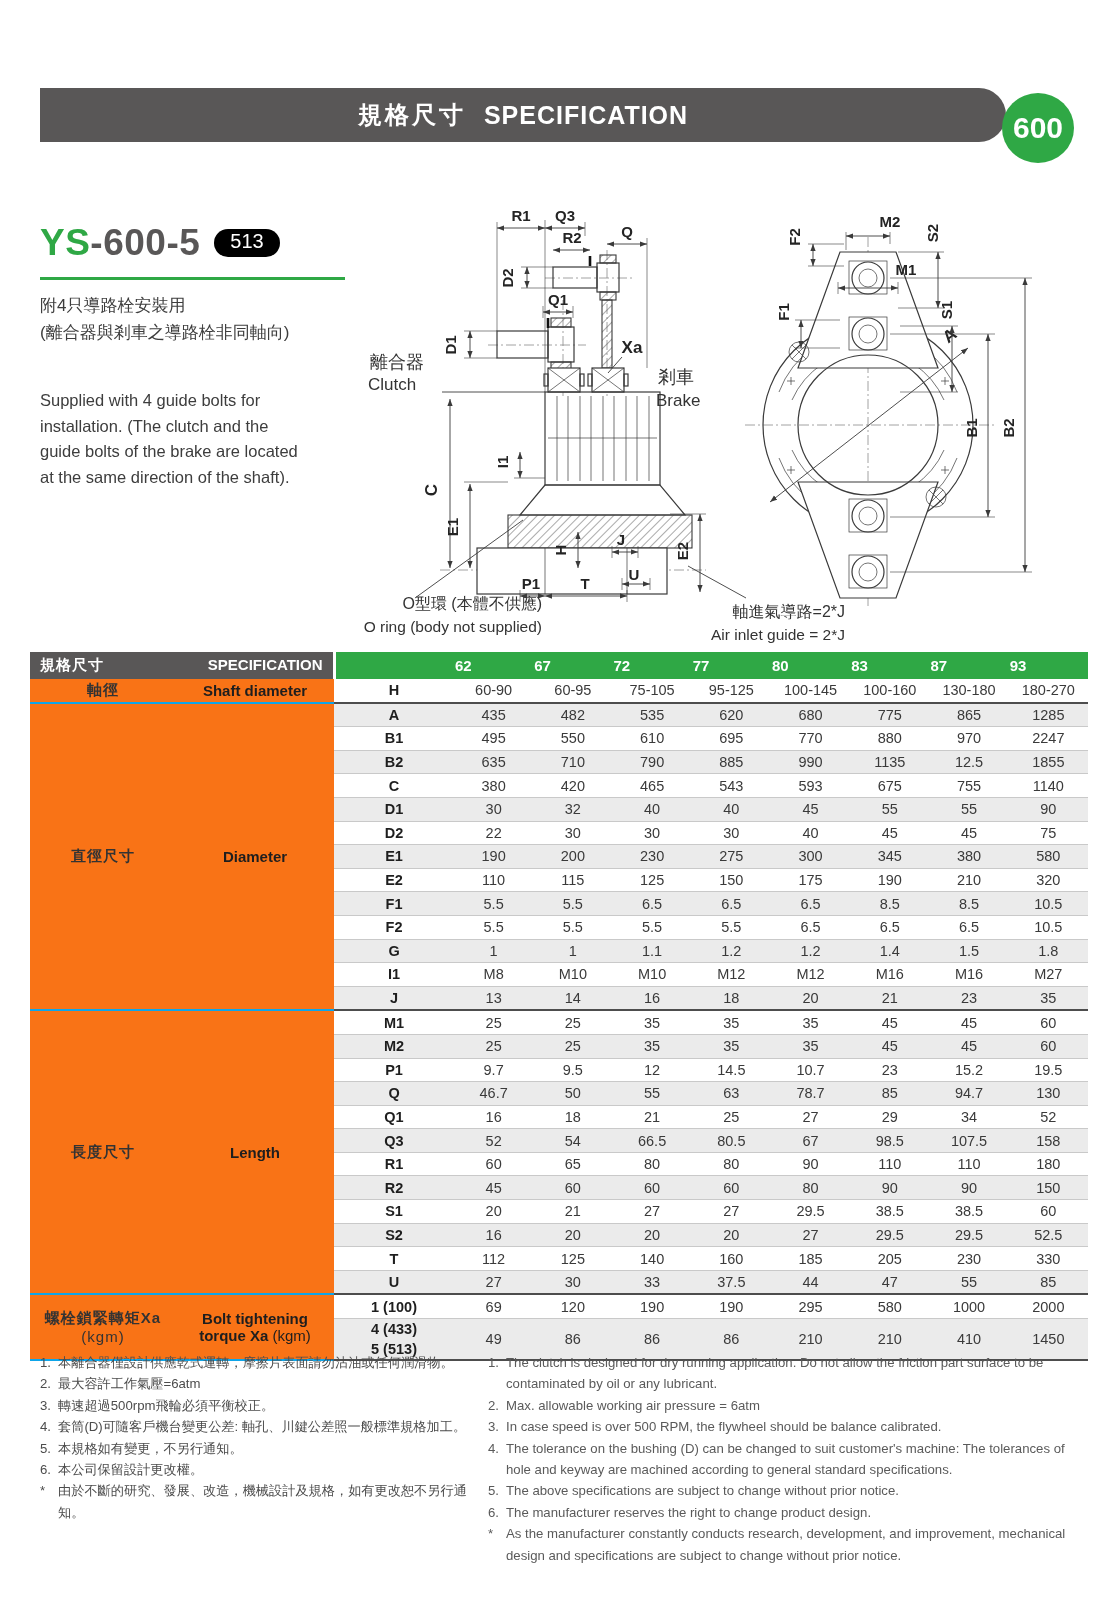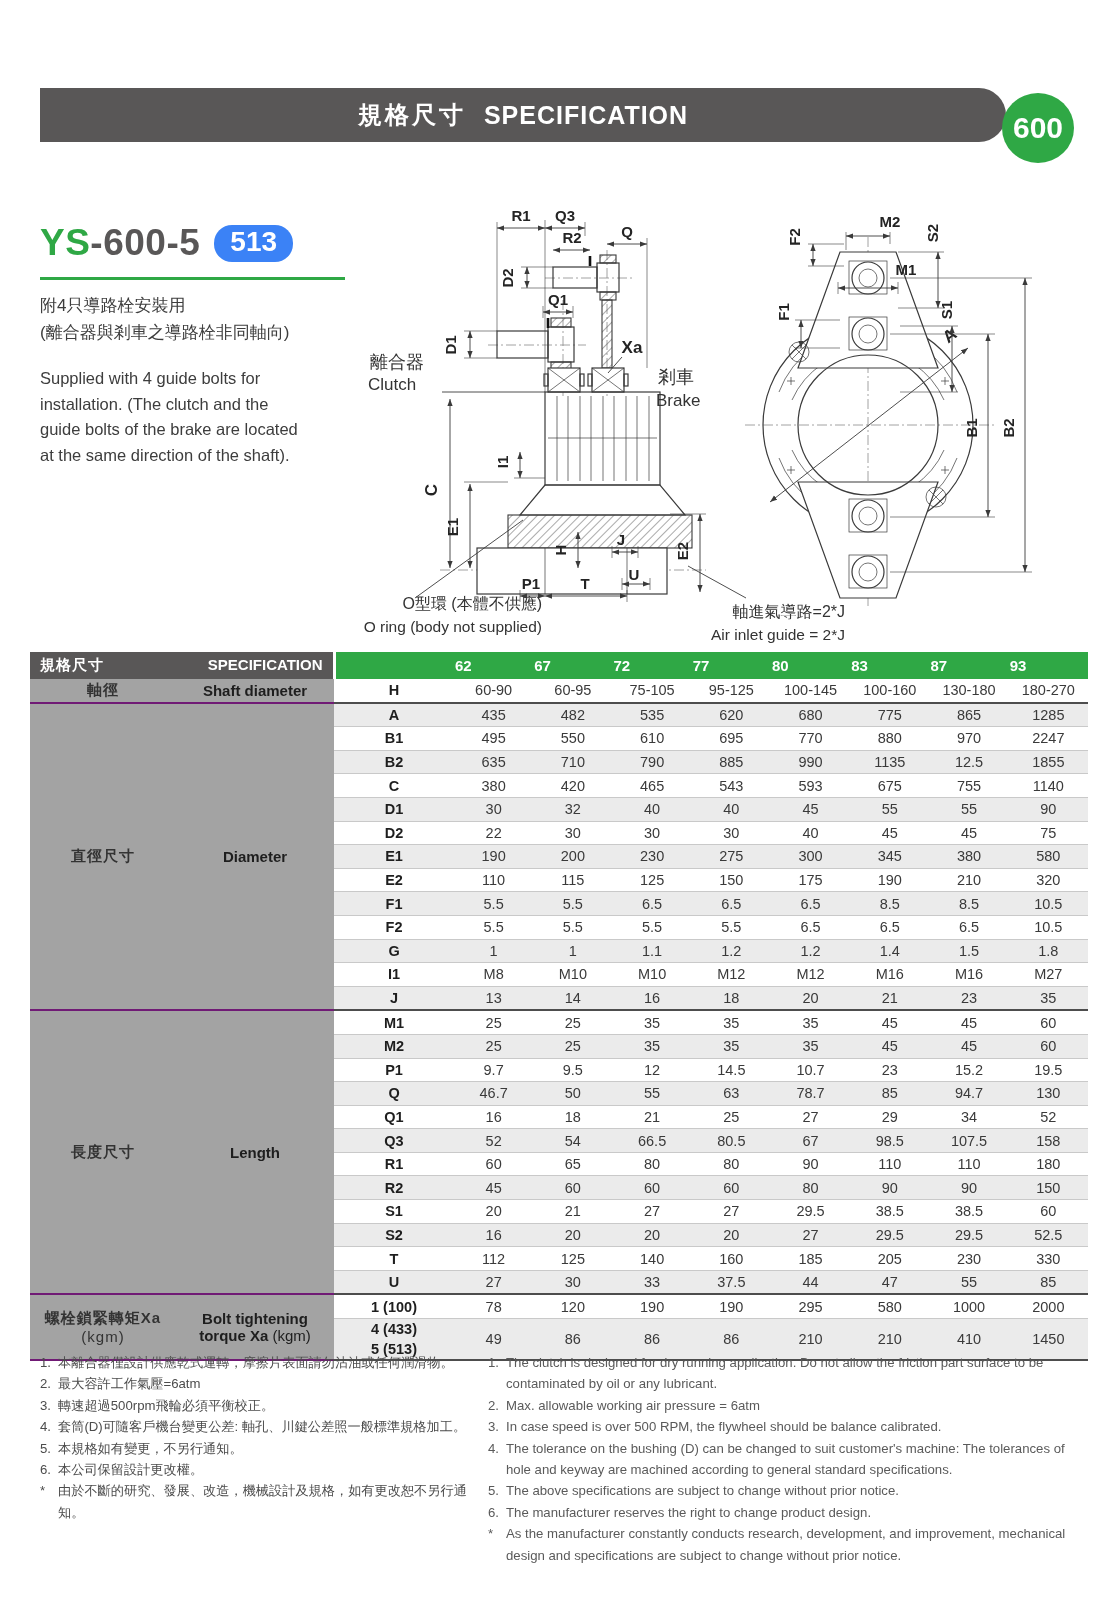--- a/index.html
+++ b/index.html
@@ -12,24 +12,24 @@
        border-radius:0 27px 27px 0;display:flex;align-items:center;justify-content:center;gap:18px}
   #hdr .hzh{color:#fff;font-weight:bold;font-size:24px;letter-spacing:3px}
   #hdr .hen{color:#fff;font-weight:bold;font-size:25px;letter-spacing:1px}
   #badge600{left:1002px;top:93px;width:72px;height:70px;border-radius:50%;background:#2fa845;
             color:#fff;font-size:30px;font-weight:bold;display:flex;align-items:center;justify-content:center}
 
   
   #model{left:40px;top:222px;display:flex;align-items:center;gap:14px}
   .model-text{font-size:37px;font-weight:bold;color:#595757;letter-spacing:.5px}
   .model-ys{color:#2fa845}
-  .badge513{background:#3b82f6;color:#fff;font-weight:bold;font-size:28px;border-radius:18px;padding:1px 16px 4px}
+  .badge513{background:#000000;color:#fff;font-weight:normal;font-size:20px;border-radius:18px;padding:1px 16px 4px}
   #rule{left:40px;top:277px;width:305px;height:3px;background:#2fa845}
   #desczh{left:40px;top:292px;width:340px;font-size:17px;color:#3d3d3d;line-height:27px;white-space:pre-line}
-  #descen{left:40px;top:366px;width:268px;font-size:16.5px;color:#3d3d3d;line-height:25.5px}
+  #descen{left:40px;top:388px;width:268px;font-size:16.5px;color:#3d3d3d;line-height:25.5px}
 
   
   .cap{text-align:right;color:#333}
   .cap .czh{font-size:16px;line-height:23px}
   .cap .cen{font-size:15.5px;line-height:23px}
   #cap-oring{left:328px;top:592px;width:214px}
   #cap-air{left:645px;top:600px;width:200px}
 
   
   svg{overflow:visible}
@@ -54,22 +54,22 @@
   th.corner{background:#595757;color:#fff;border-right:3px solid #fff;padding:0 10px;
             font-size:15px;font-weight:bold;text-align:left}
   th.corner .c-zh{float:left;letter-spacing:1px}
   th.corner .c-en{float:right}
   .ghead{background:#2fa845;color:#fff;font-weight:bold;text-align:left;font-size:15px}
   #spec-table td{height:22.6px;text-align:center;padding:0}
   td.val,td.param{border-bottom:1px solid #c9c9c9}
   tr.stripe td.val,tr.stripe td.param{background:#ebebeb}
   td.param{font-weight:bold;color:#1e1e1e}
   tr.sec-end td.val,tr.sec-end td.param{border-bottom:2px solid #4d4d4d}
-  .glabel{border-bottom:2px solid #701a75;vertical-align:middle;text-align:left;
-          padding-left:10px;background:#a3a3a3}
+  .glabel{border-bottom:2px solid #0ea5e9;vertical-align:middle;text-align:left;
+          padding-left:10px;background:#f97316}
   .glabel.zh{font-weight:bold;font-size:15px;color:#333;letter-spacing:1px}
   .glabel.en{font-weight:bold;font-size:15px;color:#1e1e1e}
   .glabel .sub{font-weight:400}
   tr.row-double td{height:48px}
   tr.row-double td.param div{line-height:20px}
 
   
   .notes{font-size:13.2px;line-height:21.4px}
   #notes-zh{left:40px;top:1352px;width:448px;color:#4c4c4c}
   #notes-en{left:488px;top:1352px;width:600px;color:#5a5a5a}
@@ -635,21 +635,21 @@
       <tr>
         <td class="glabel zh" rowspan="2">
           <div>螺栓鎖緊轉矩Xa</div>
           <div class="sub">(kgm)</div>
         </td>
         <td class="glabel en" rowspan="2">
           <div>Bolt tightening</div>
           <div><span>torque Xa</span><span class="sub"> (kgm)</span></div>
         </td>
         <td class="param">1 (100)</td>
-        <td class="val">78</td>
+        <td class="val">69</td>
         <td class="val">120</td>
         <td class="val">190</td>
         <td class="val">190</td>
         <td class="val">295</td>
         <td class="val">580</td>
         <td class="val">1000</td>
         <td class="val">2000</td>
       </tr>
       <tr class="stripe sec-end row-double">
         <td class="param">

